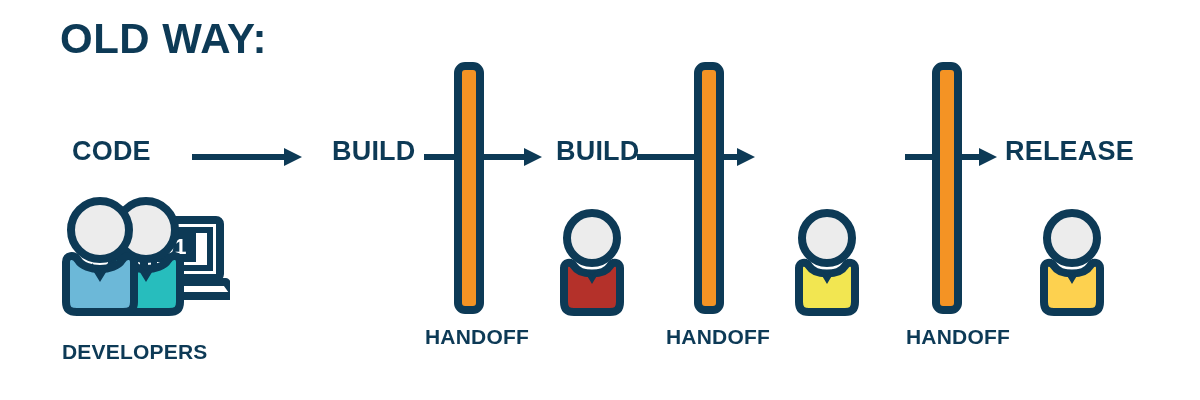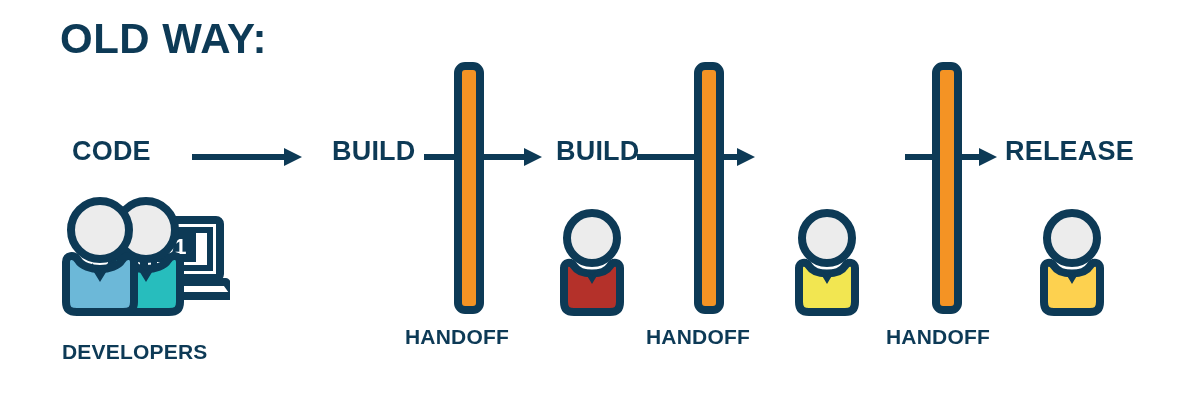--- a/index.html
+++ b/index.html
@@ -48,20 +48,21 @@
 
   
   .handoff-label{
     top:326px;
     font-size:21px;
     font-weight:bold;
     color:#0d3a56;
     letter-spacing:0.2px;
     white-space:nowrap;
     line-height:1;
+    margin-left:20px;
   }
 
   
   .person{ top:206px; width:104px; height:112px; }
 
   
   .devs{ left:50px; top:196px; width:180px; height:124px; }
   .devs-label{
     left:62px; top:326px;
     font-size:21px;

